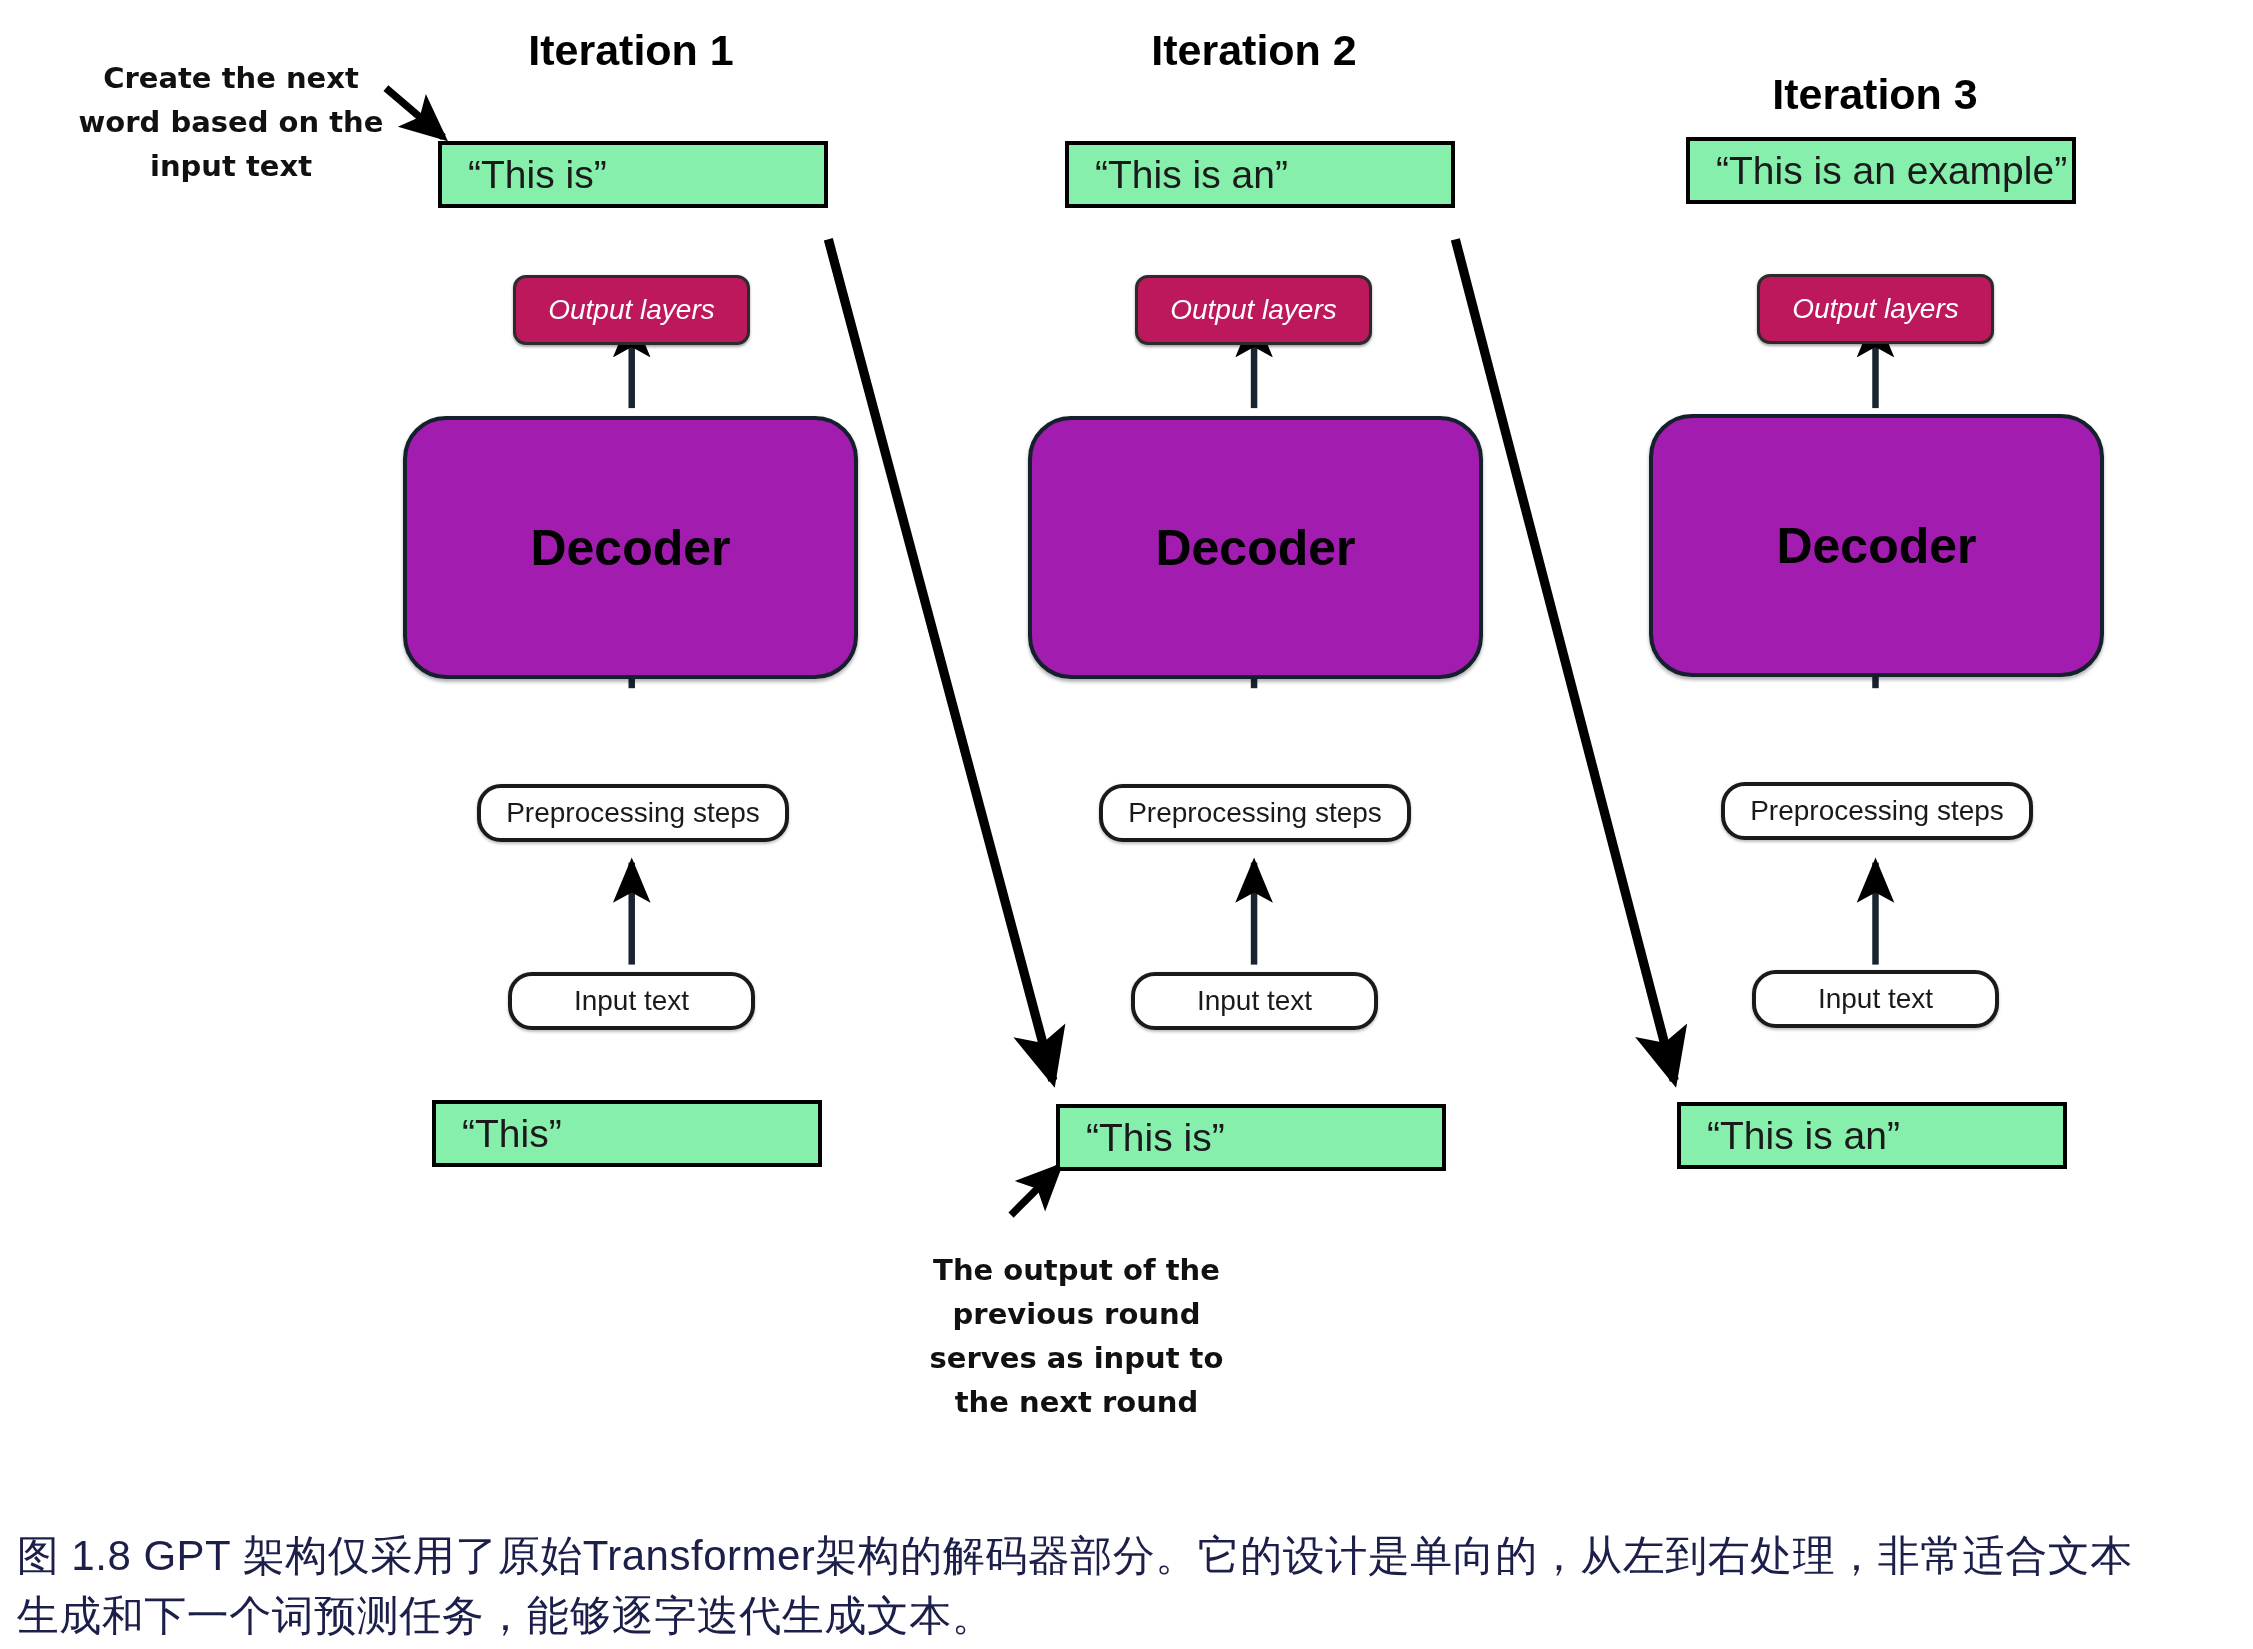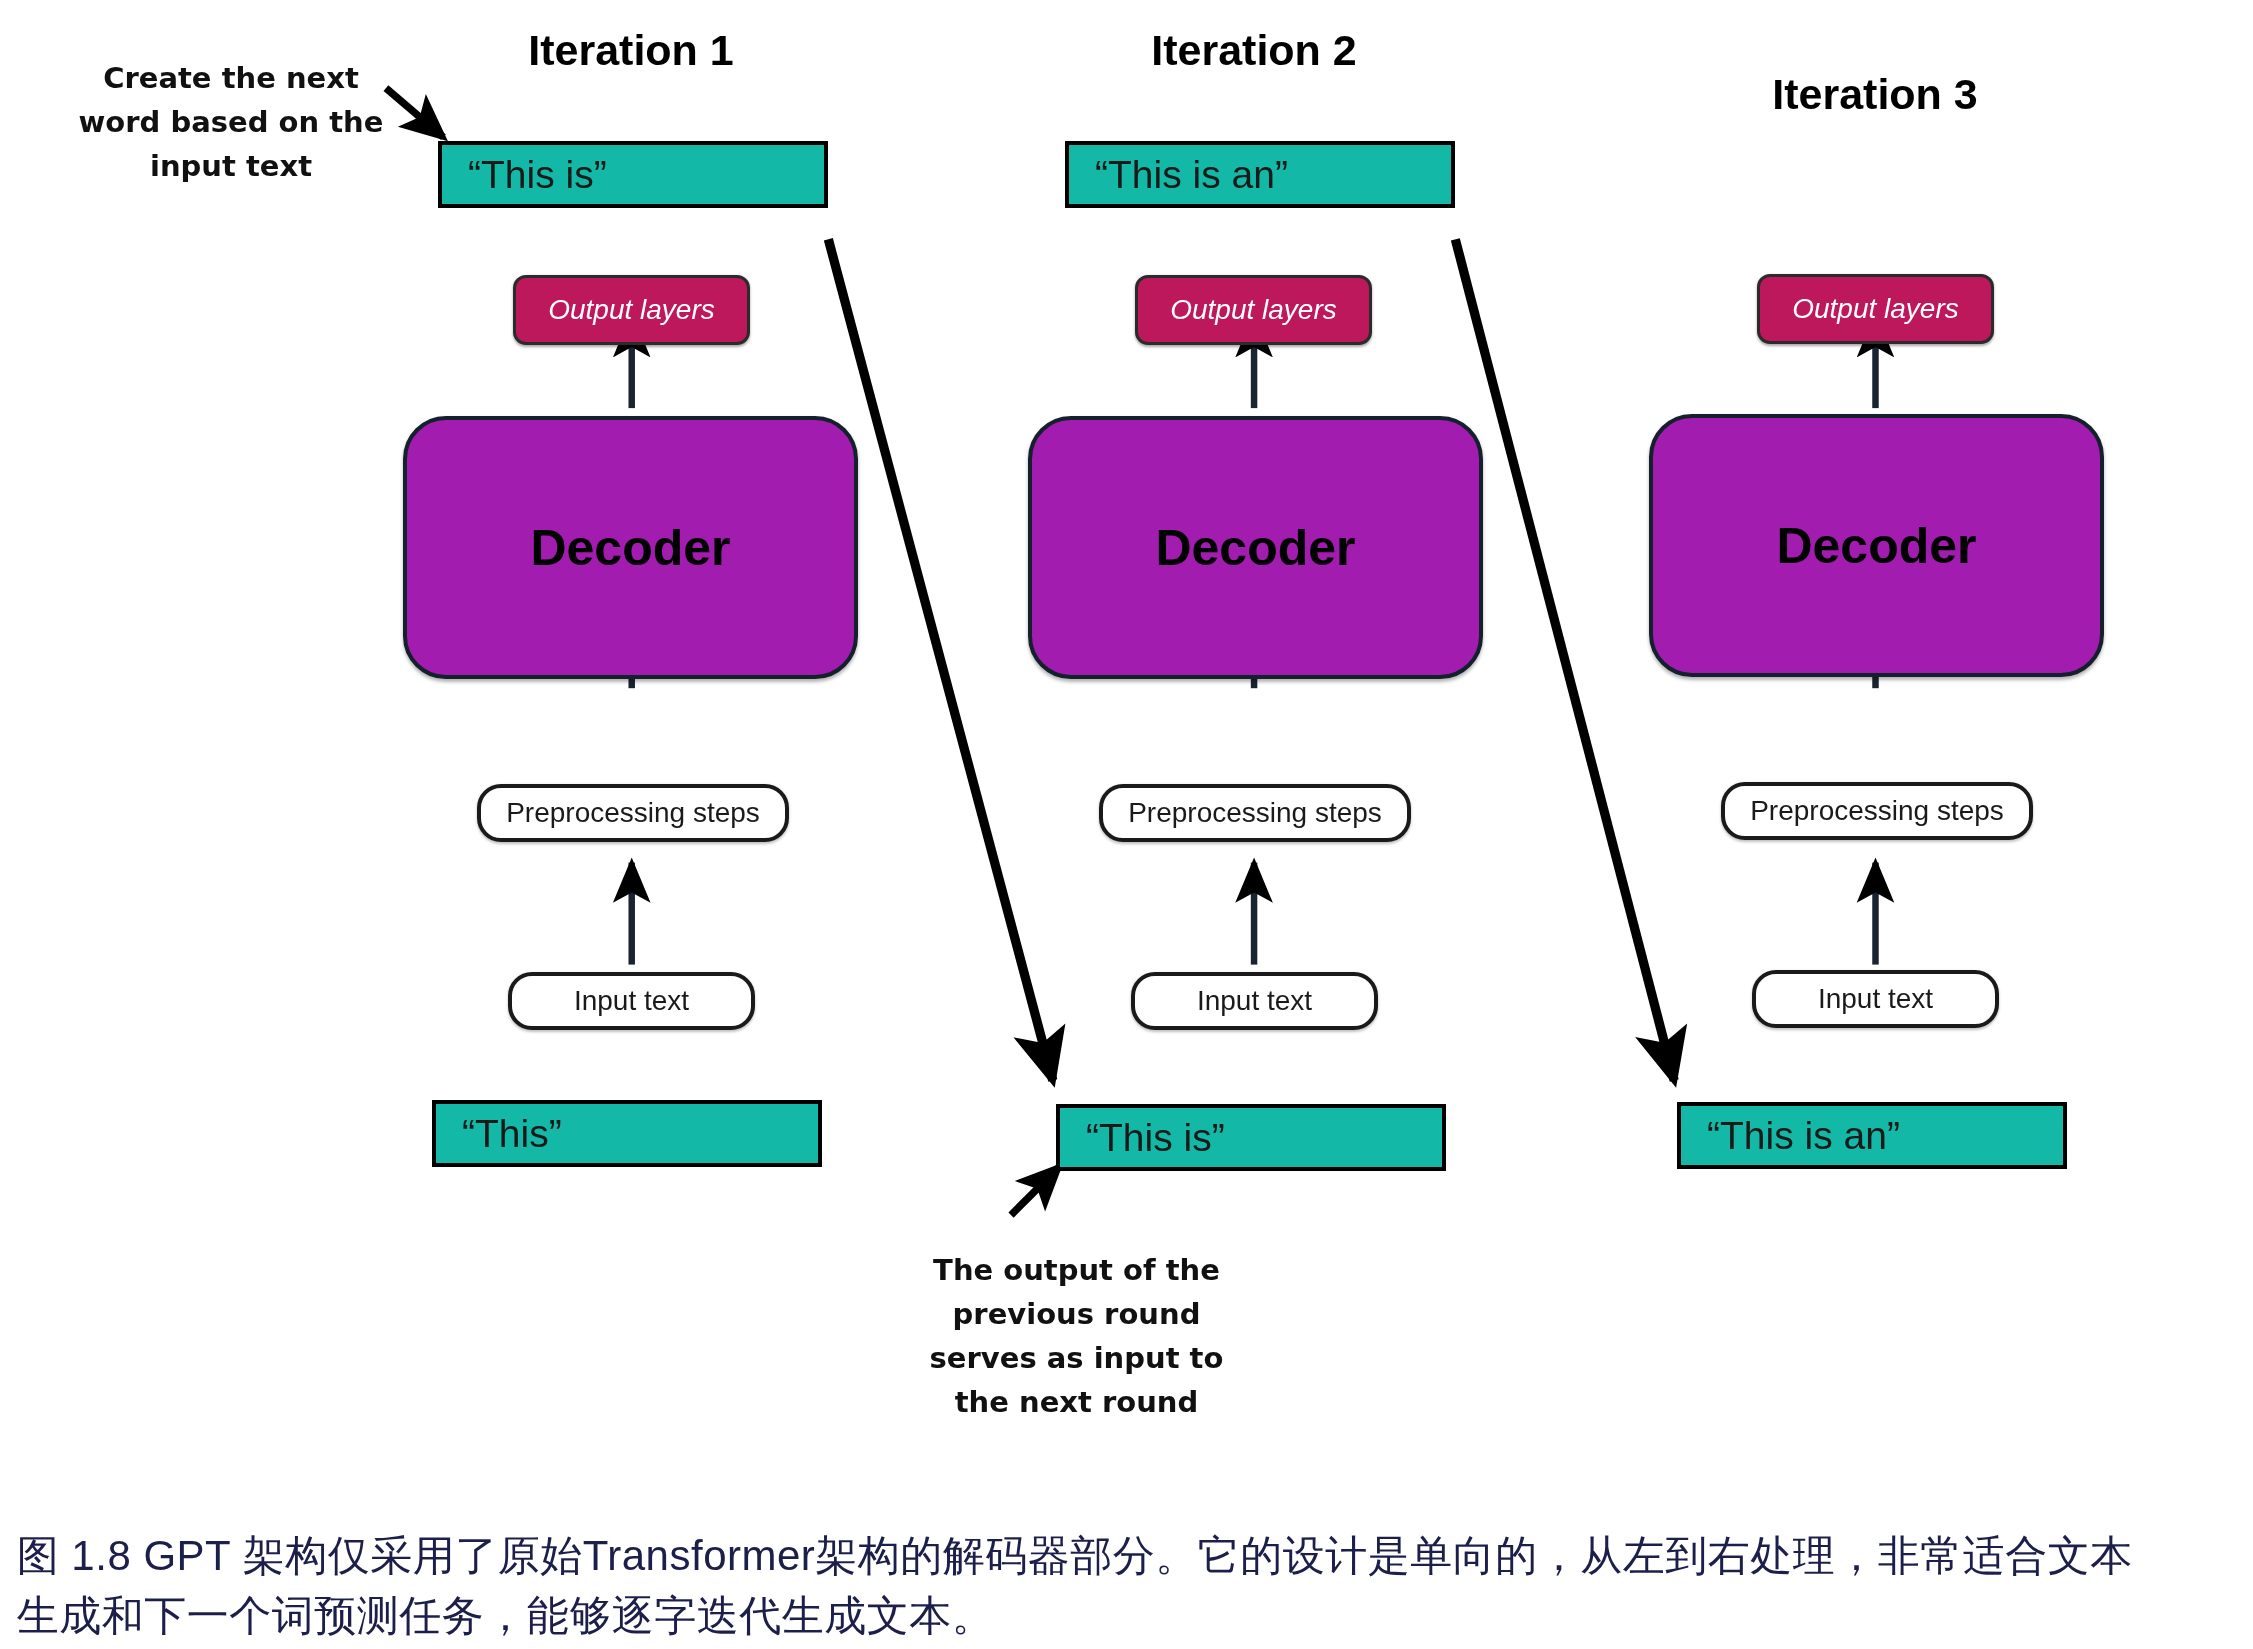--- a/index.html
+++ b/index.html
@@ -32,21 +32,21 @@
     color: #000000;
     letter-spacing: 0px;
     white-space: nowrap;
     text-align: center;
   }
 
   
   .text-box {
     position: absolute;
     box-sizing: border-box;
-    background: #14b8a6;
+    background: #86efac;
     border: 4.6px solid #000000;
     display: flex;
     align-items: center;
     padding-left: 26px;
     font-size: 39px;
     color: #1a1a1a;
     white-space: nowrap;
   }
 
   
@@ -206,20 +206,21 @@
   <div class="decoder" style="left:1028px; top:416px; width:455px; height:263px;">Decoder</div>
 
   <div class="capsule" style="left:1099px; top:784px; width:312px; height:58px;">Preprocessing steps</div>
 
   <div class="capsule" style="left:1131px; top:972px; width:247px; height:58px;">Input text</div>
 
   <div class="text-box" style="left:1056px; top:1104px; width:390px; height:67px;">“This is”</div>
 
   <div class="col-title" style="left:1671px; top:26px; width:408px;margin-top:44px;">Iteration 3</div>
 
+  <div class="text-box" style="left:1686px; top:137px; width:390px; height:67px;">“This is an example”</div>
 
   <div class="output-layers" style="left:1757px; top:274px; width:237px; height:70px;">Output layers</div>
 
   <div class="decoder" style="left:1649px; top:414px; width:455px; height:263px;">Decoder</div>
 
   <div class="capsule" style="left:1721px; top:782px; width:312px; height:58px;">Preprocessing steps</div>
 
   <div class="capsule" style="left:1752px; top:970px; width:247px; height:58px;">Input text</div>
 
   <div class="text-box" style="left:1677px; top:1102px; width:390px; height:67px;">“This is an”</div>

